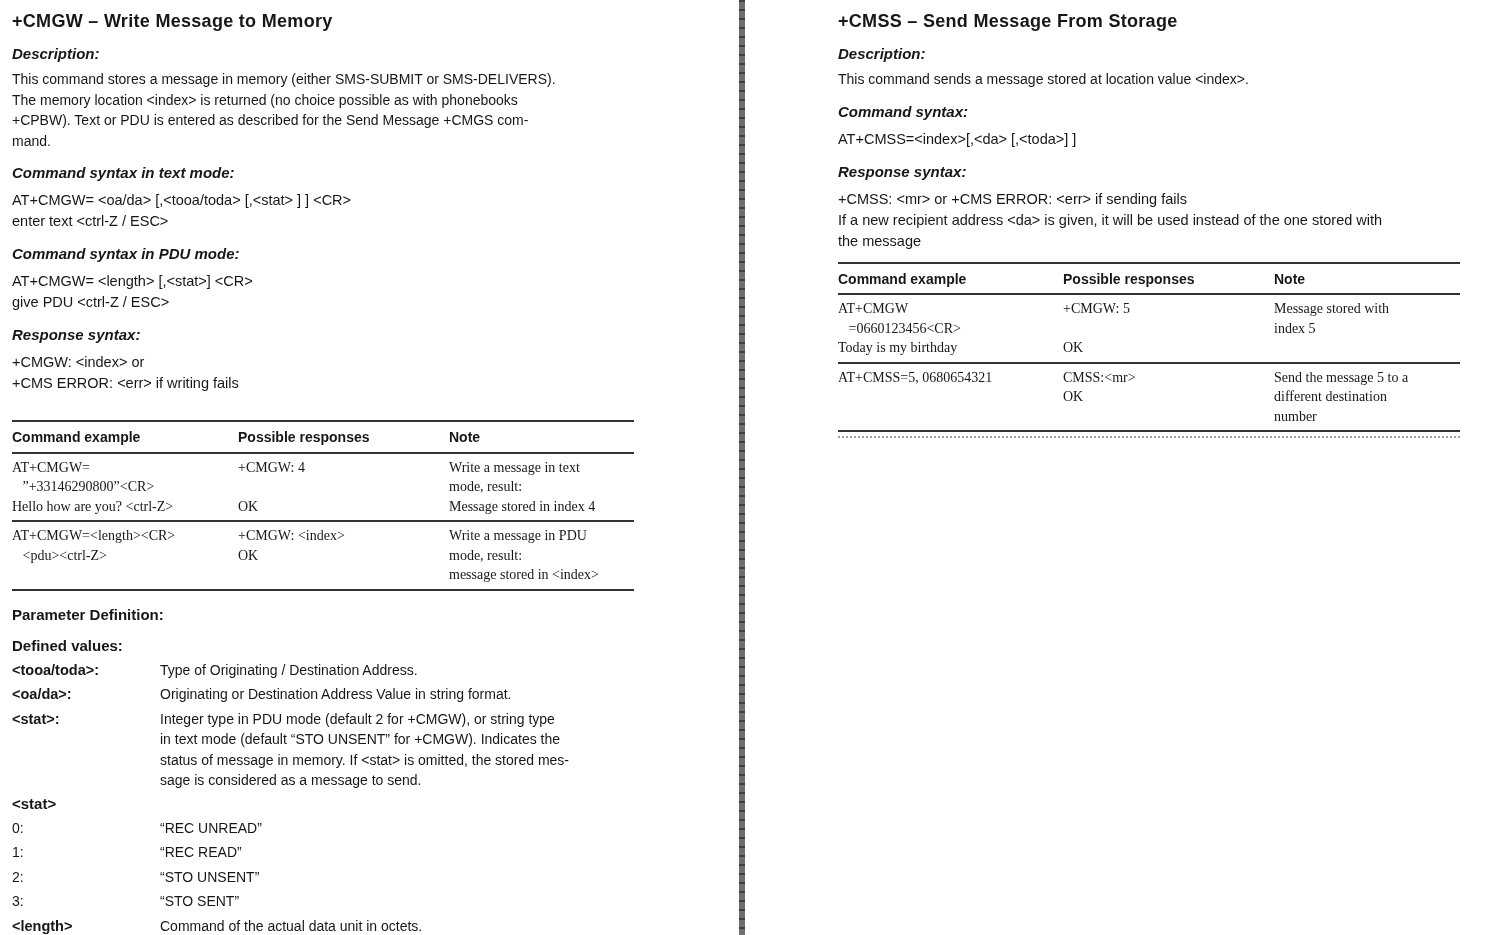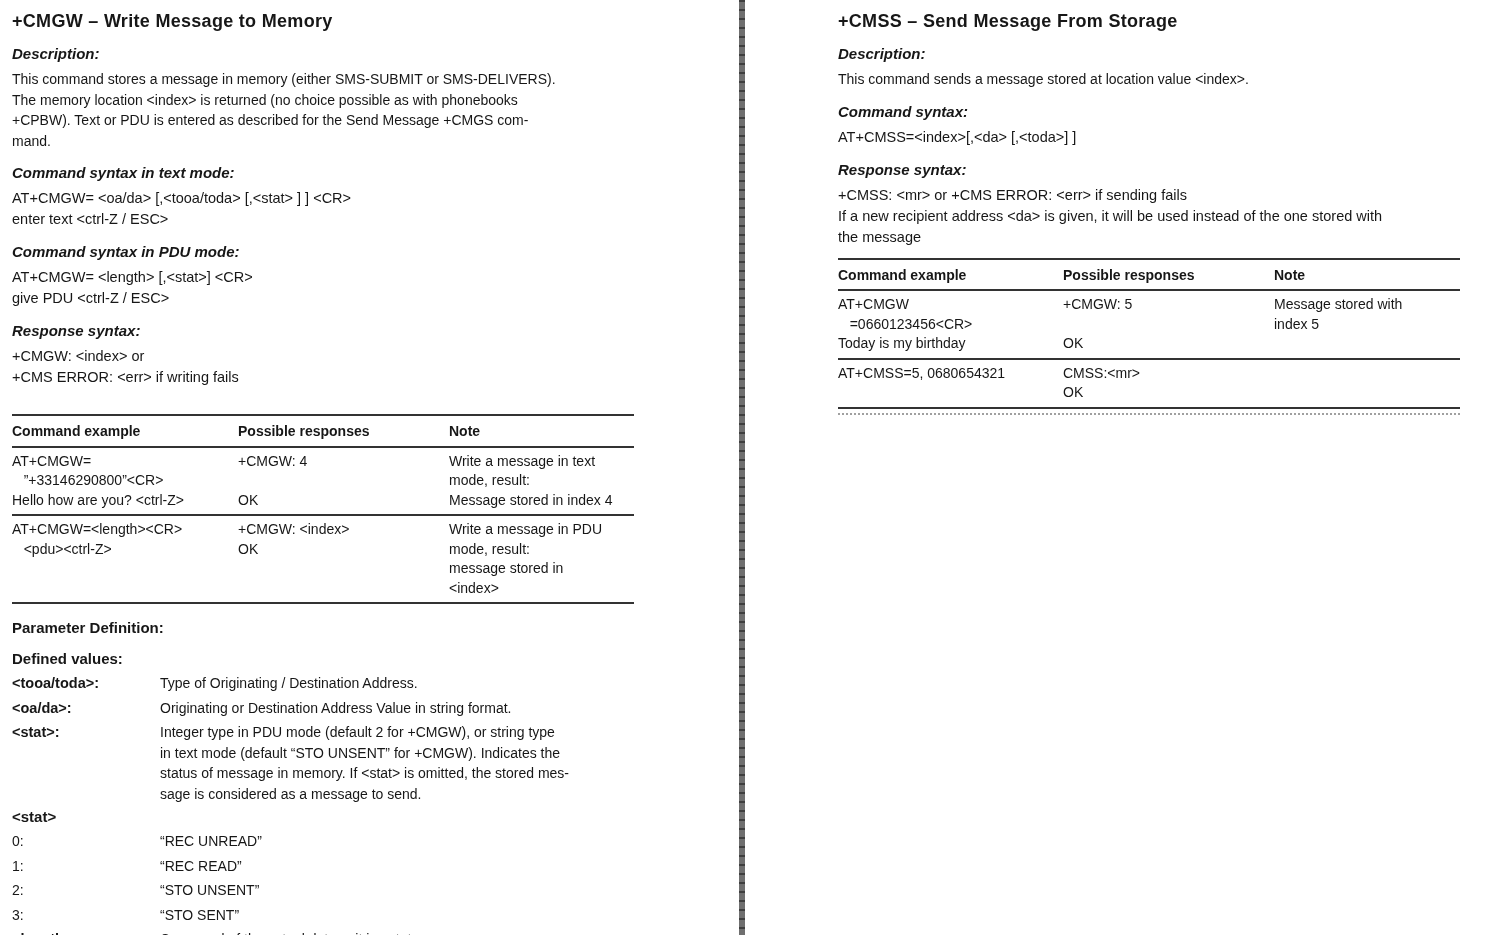--- a/index.html
+++ b/index.html
@@ -38,41 +38,42 @@
     margin: 14px 0 6px;
     font-size: 15px;
     font-weight: bold;
   }
   .body-text {
     font-size: 14px;
     line-height: 20.5px;
     white-space: pre-wrap;
   }
   .syntax-text {
-    margin-top: 3px;
+    margin-top: 9px;
     font-size: 14.5px;
     line-height: 21px;
     white-space: pre-wrap;
   }
 
   .cmd-table {
     margin-top: 26px;
     border-top: 2px solid #333333;
   }
   .t-head {
     display: grid;
     padding: 6px 0 4px;
     border-bottom: 2px solid #333333;
     font-size: 15px;
     font-weight: bold;
   }
   .t-row {
     display: grid;
     padding: 4px 0 4px;
     border-bottom: 2px solid #333333;
+    font-family: Liberation Serif, serif;
   }
   .cols-left  { grid-template-columns: 226px 211px 185px; }
   .cols-right { grid-template-columns: 225px 211px 186px; }
   .t-cell {
     padding-right: 20px;
     font-size: 14px;
     line-height: 19.5px;
     white-space: pre-wrap;
   }
   .dotted-rule {
@@ -240,16 +241,19 @@
       <div class="t-cell">+CMGW: 5
 
 OK</div>
       <div class="t-cell">Message stored with
 index 5</div>
     </div>
     <div class="t-row cols-right">
       <div class="t-cell">AT+CMSS=5, 0680654321</div>
       <div class="t-cell">CMSS:&lt;mr&gt;
 OK</div>
+      <div class="t-cell">Send the message 5 to a
+different destination
+number</div>
     </div>
   </div>
   <div class="dotted-rule"></div>
 </div>
 
 </body></html>

